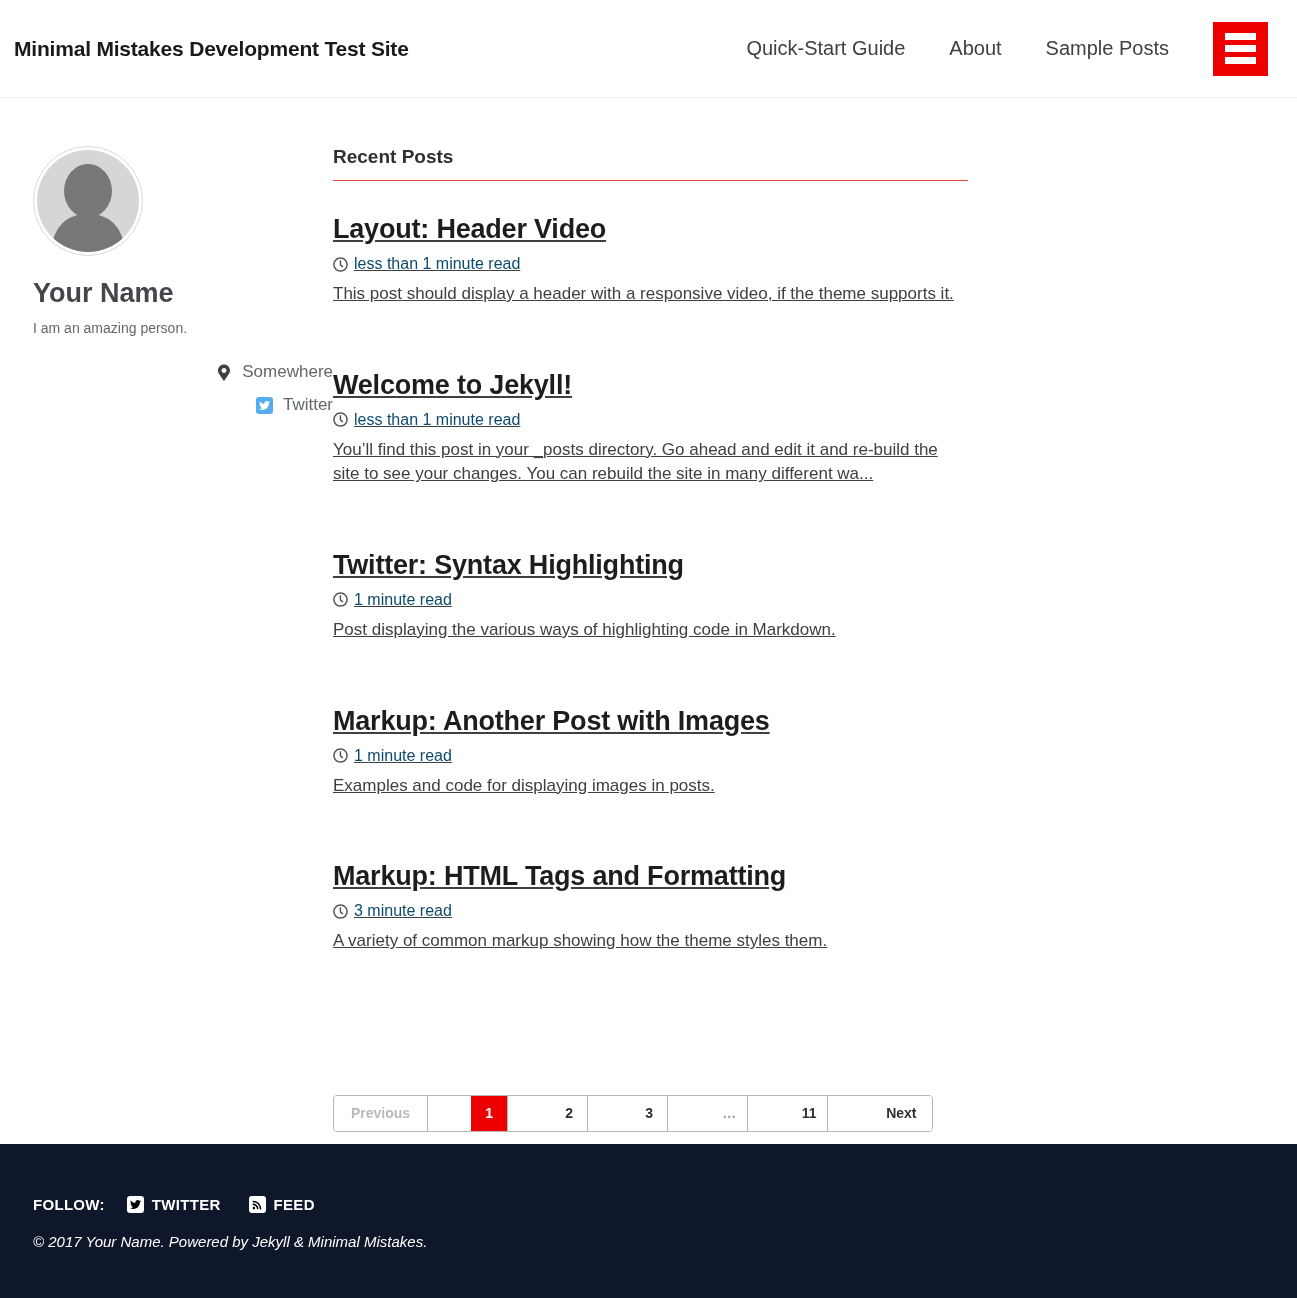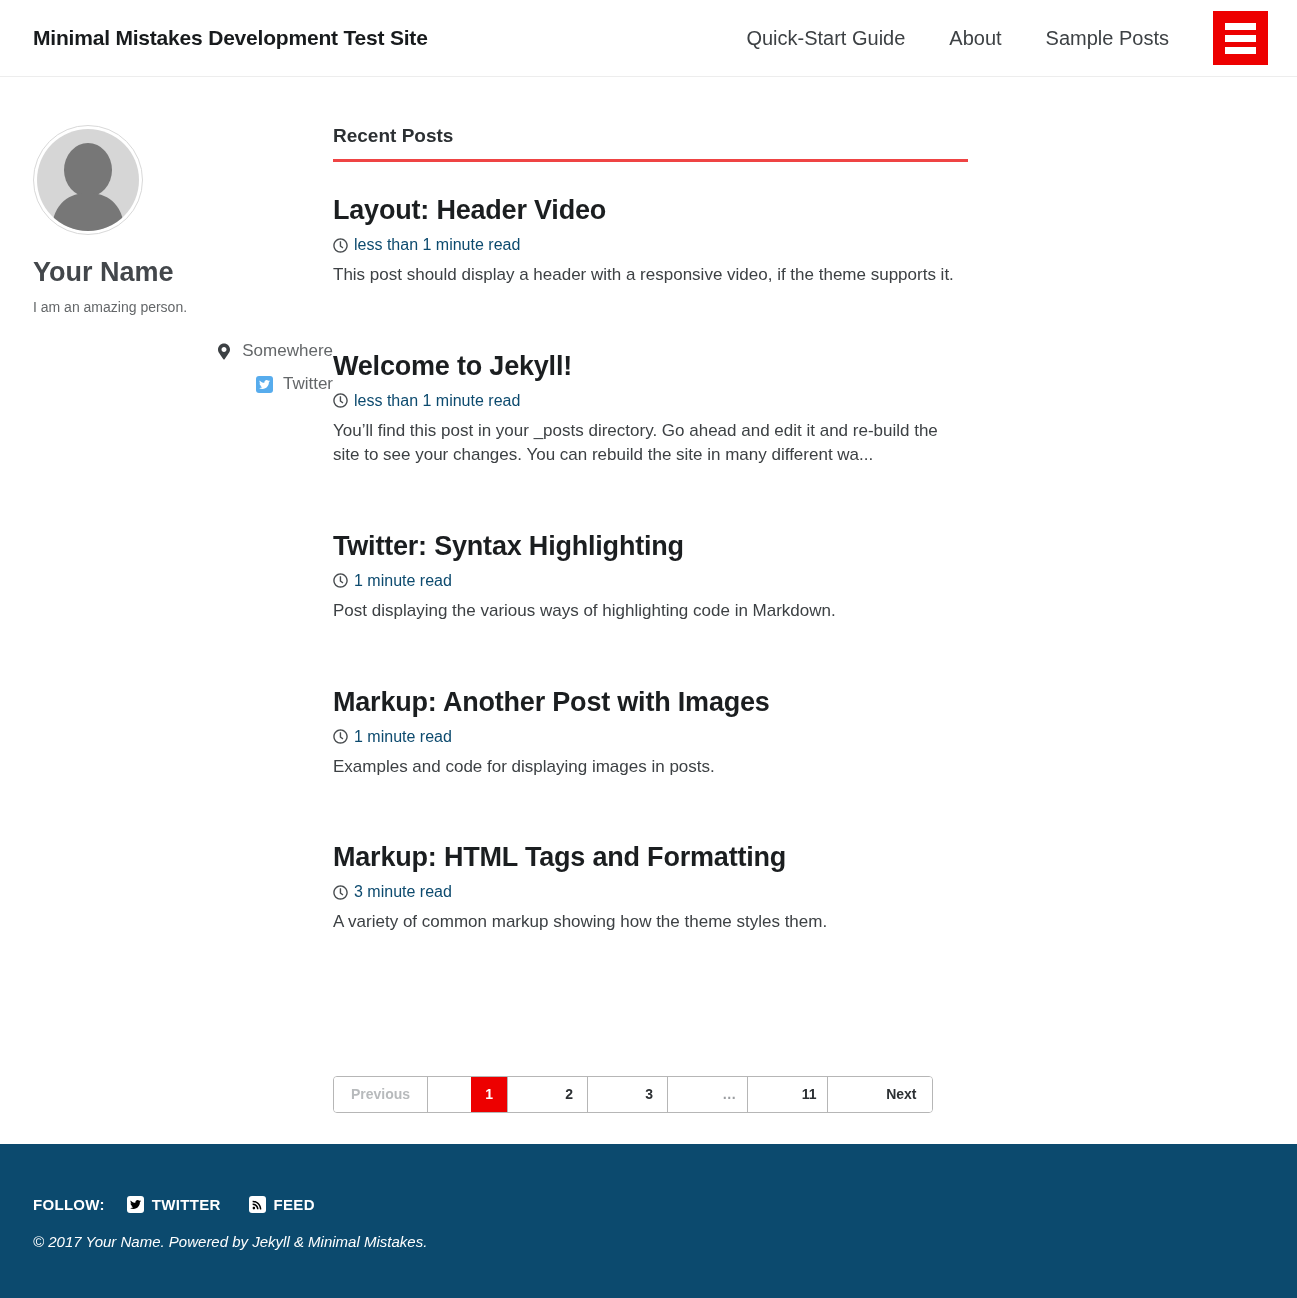--- a/index.html
+++ b/index.html
@@ -6,24 +6,24 @@
   html, body { width: 1297px; background: #ffffff; }
   body {
     font-family: "Liberation Sans", sans-serif;
     color: #3d4144;
     position: relative;
     min-height: 1298px;
   }
 
   
   .masthead {
-    height: 77px;
-    display: flex;
-    align-items: center;
-    padding: 0 29px 0 33px;
+    height: 98px;
+    display: flex;
+    align-items: center;
+    padding: 0 29px 0 14px;
     border-bottom: 1px solid #ededed;
     background: #fff;
   }
   .site-title {
     font-size: 21px;
     font-weight: bold;
     color: #181b1d;
     letter-spacing: -0.2px;
   }
   .masthead-nav {
@@ -107,23 +107,23 @@
     justify-content: center;
   }
 
   
   .main-col { width: 635px; flex: 0 0 635px; }
   .archive-heading {
     font-size: 19px;
     font-weight: bold;
     color: #2c3033;
     padding-bottom: 12px;
-    border-bottom: 3px solid #ef4444;
-  }
-  .post-item { margin-top: 32px; margin-bottom: 63px; }
+    border-bottom: 1px solid #ef4444;
+  }
+  .post-item { margin-top: 32px; margin-bottom: 63px; text-decoration: underline; }
   .post-item:first-of-type { margin-top: 33px; }
   .post-title {
     font-size: 27px;
     font-weight: bold;
     color: #1b1e20;
     letter-spacing: -0.2px;
     cursor: pointer;
   }
   .post-meta {
     margin-top: 10px;
@@ -168,21 +168,21 @@
   .page-next { padding: 0 15px; }
   .page-active { background: #ed0000; color: #ffffff; cursor: default; }
   .page-ellipsis { color: #9a9da0; cursor: default; }
 
   
   .page-footer {
     position: absolute;
     left: 0; right: 0;
     top: 1144px;
     height: 154px;
-    background: #0c4a6e;
+    background: #0f172a;
     color: #ffffff;
     padding: 52px 33px 0 33px;
   }
   .follow-row {
     display: flex;
     align-items: center;
     font-size: 15px;
     font-weight: bold;
     letter-spacing: 0.3px;
   }

